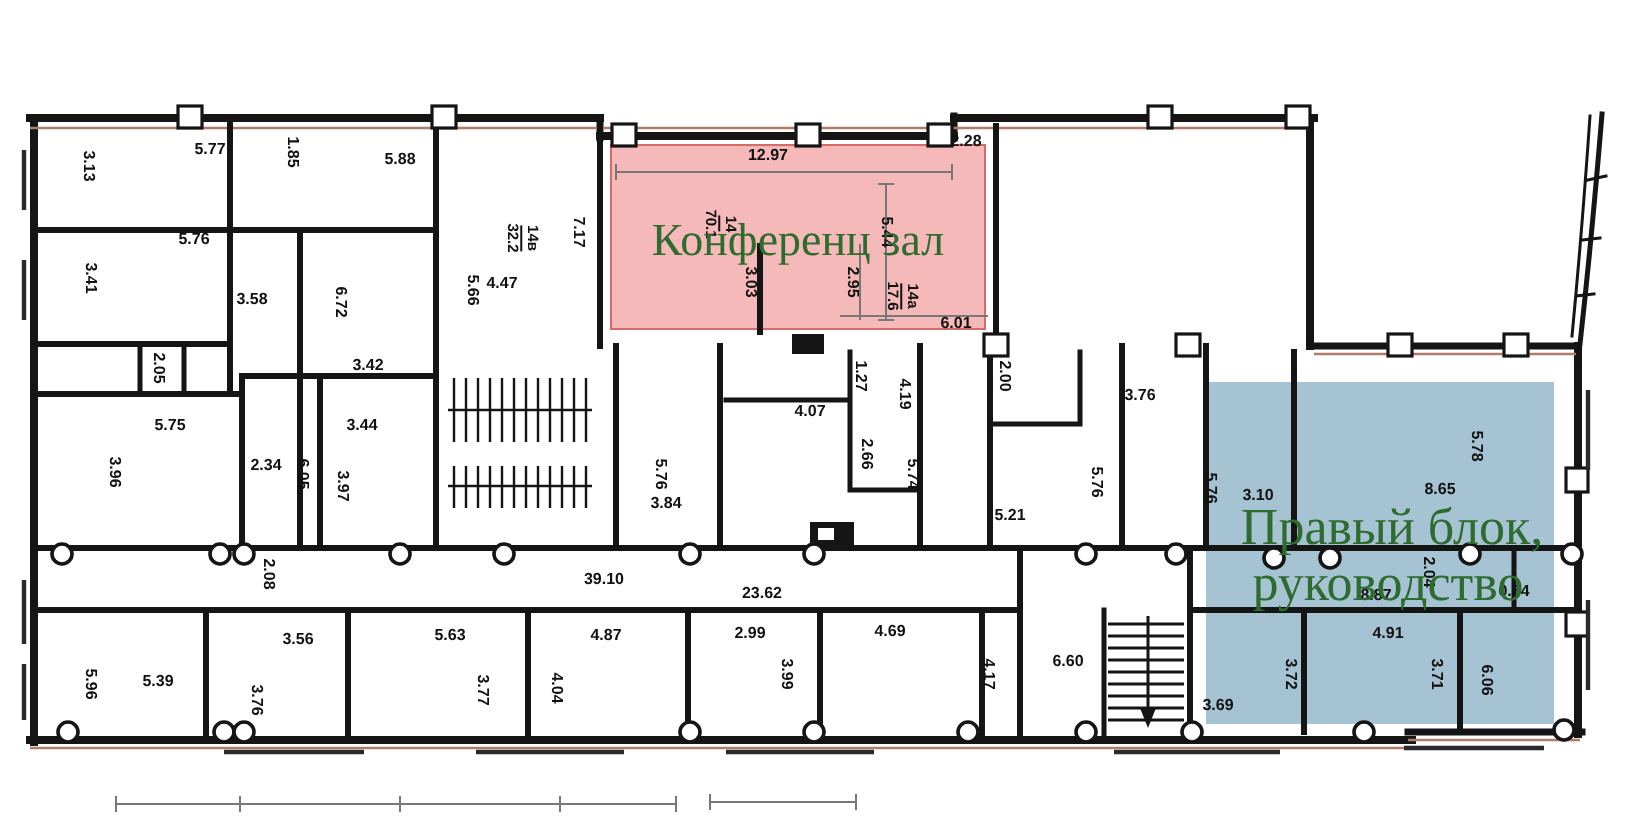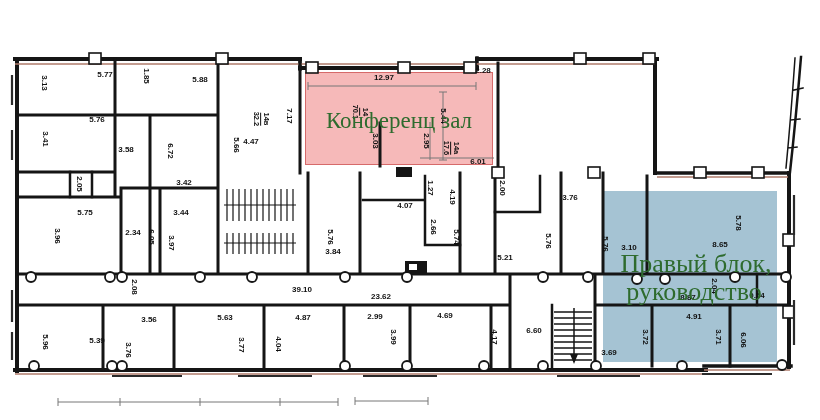--- a/index.html
+++ b/index.html
@@ -180,21 +180,21 @@
       <span class="dim" style="left: 149px; top: 320px;">3.56</span>
       <span class="dim v" style="left: 128px; top: 350px;">3.76</span>
       <span class="dim" style="left: 225px; top: 318px;">5.63</span>
       <span class="dim v" style="left: 241px; top: 345px;">3.77</span>
       <span class="dim" style="left: 303px; top: 318px;">4.87</span>
       <span class="dim v" style="left: 278px; top: 344px;">4.04</span>
       <span class="dim" style="left: 375px; top: 317px;">2.99</span>
       <span class="dim v" style="left: 393px; top: 337px;">3.99</span>
       <span class="dim" style="left: 445px; top: 316px;">4.69</span>
       <span class="dim v" style="left: 494px; top: 337px;">4.17</span>
-      <span class="dim" style="left: 79px; top: 341px; margin-left: 18px;">5.39</span>
+      <span class="dim" style="left: 79px; top: 341px;">5.39</span>
       <span class="dim v" style="left: 45px; top: 342px;">5.96</span>
       <span class="roomtag" style="left: 360px; top: 112px;">
         <span class="rid">14</span>
         <span>70.1</span>
       </span>
       <span class="roomtag" style="left: 451px; top: 148px;">
         <span class="rid">14а</span>
         <span>17.6</span>
       </span>
       <span class="roomtag" style="left: 261px; top: 119px;">

